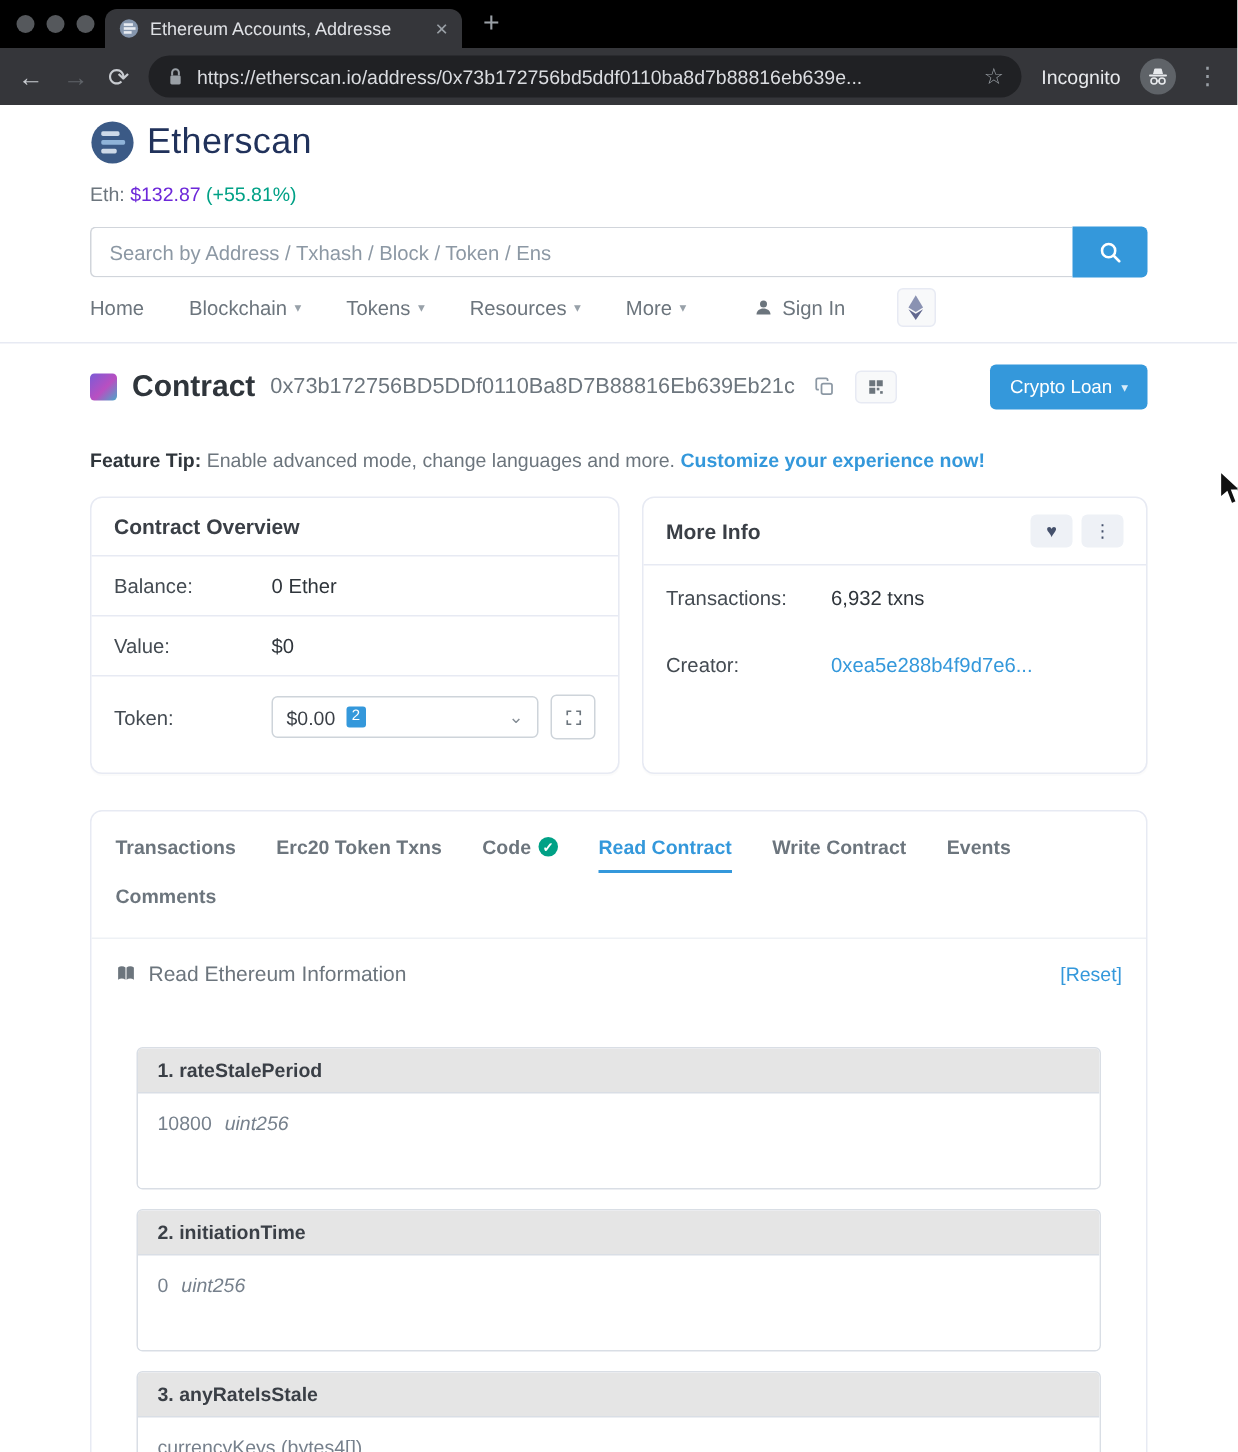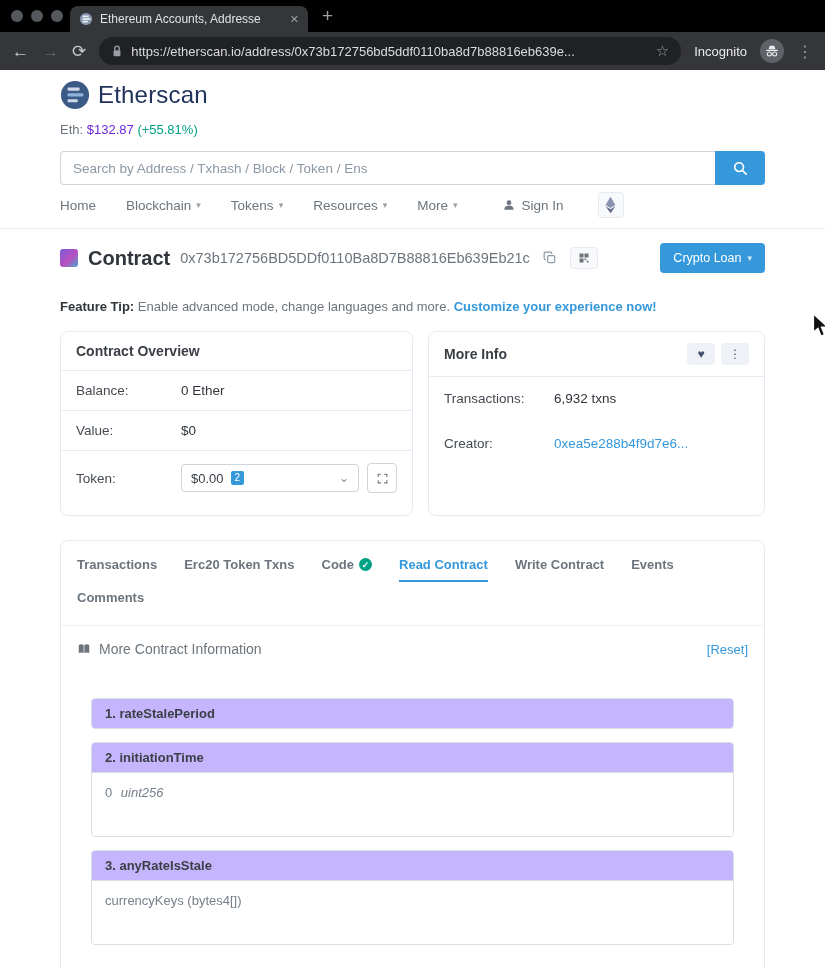--- a/index.html
+++ b/index.html
@@ -101,21 +101,21 @@
   .tabs-row2{margin-top:8px}
   .verified{width:13px;height:13px;border-radius:50%;background:#00a186;color:#fff;font-size:9px;
             display:inline-flex;align-items:center;justify-content:center}
 
   .pane{padding:14px 16px 0}
   .pane-title-row{display:flex;align-items:center;gap:8px;font-size:14px;color:#6c757d;height:18px}
   .reset-link{margin-left:auto;color:#3498db;font-size:13px;cursor:pointer}
 
   .acc-wrap{margin:40px 14px 0}
   .acc-item{border:1px solid #d9dee5;border-radius:4px;margin-bottom:13px;overflow:hidden}
-  .acc-head{background:#c4b5fd;padding:7px 13px;font-size:13px;font-weight:700;color:#3a3f46;cursor:pointer}
+  .acc-head{background:#e5e5e5;padding:7px 13px;font-size:13px;font-weight:700;color:#3a3f46;cursor:pointer}
   .acc-body{border-top:1px solid #d9dee5;background:#fff;padding:12px 13px 36px;font-size:13px;color:#76808c}
   .acc-type{font-style:italic;margin-left:5px}
 
   .cursor{position:absolute;left:812px;top:313px;z-index:50}
 </style>
 </head>
 <body>
 
 <div class="frame">
   <div class="lights">
@@ -339,30 +339,34 @@
         </span>
       </div>
     </div>
 
     <div class="pane">
       <div class="pane-title-row">
         <svg width="14" height="14" viewBox="0 0 24 24">
           <path d="M3 5c2.4-1.6 6-1.6 8.4 0v14c-2.4-1.6-6-1.6-8.4 0z" fill="#6c757d"></path>
           <path d="M12.6 5c2.4-1.6 6-1.6 8.4 0v14c-2.4-1.6-6-1.6-8.4 0z" fill="#6c757d"></path>
         </svg>
-        <span>More Contract Information</span>
+        <span>Read Ethereum Information</span>
         <span class="reset-link">[Reset]</span>
       </div>
 
       <div class="acc-wrap">
 
         <div class="acc-item">
           <div class="acc-head">
             <span>1. rateStalePeriod</span>
           </div>
+          <div class="acc-body">
+            <span>10800</span>
+            <span class="acc-type">uint256</span>
+          </div>
         </div>
 
         <div class="acc-item">
           <div class="acc-head">
             <span>2. initiationTime</span>
           </div>
           <div class="acc-body">
             <span>0</span>
             <span class="acc-type">uint256</span>
           </div>

